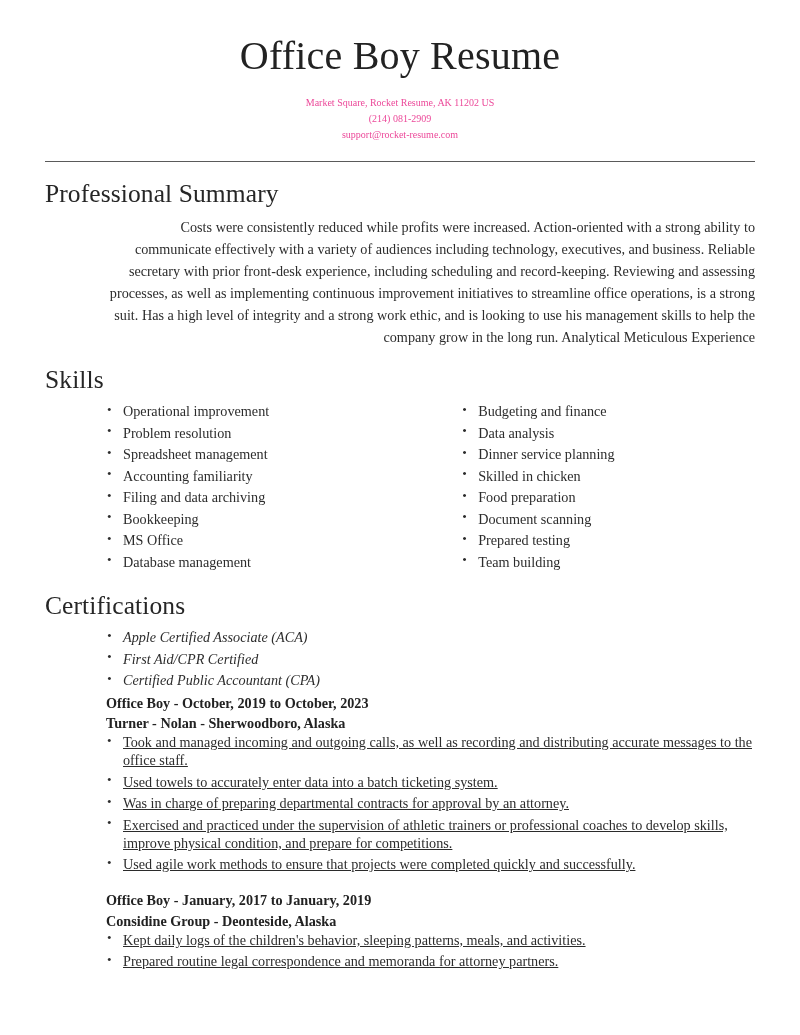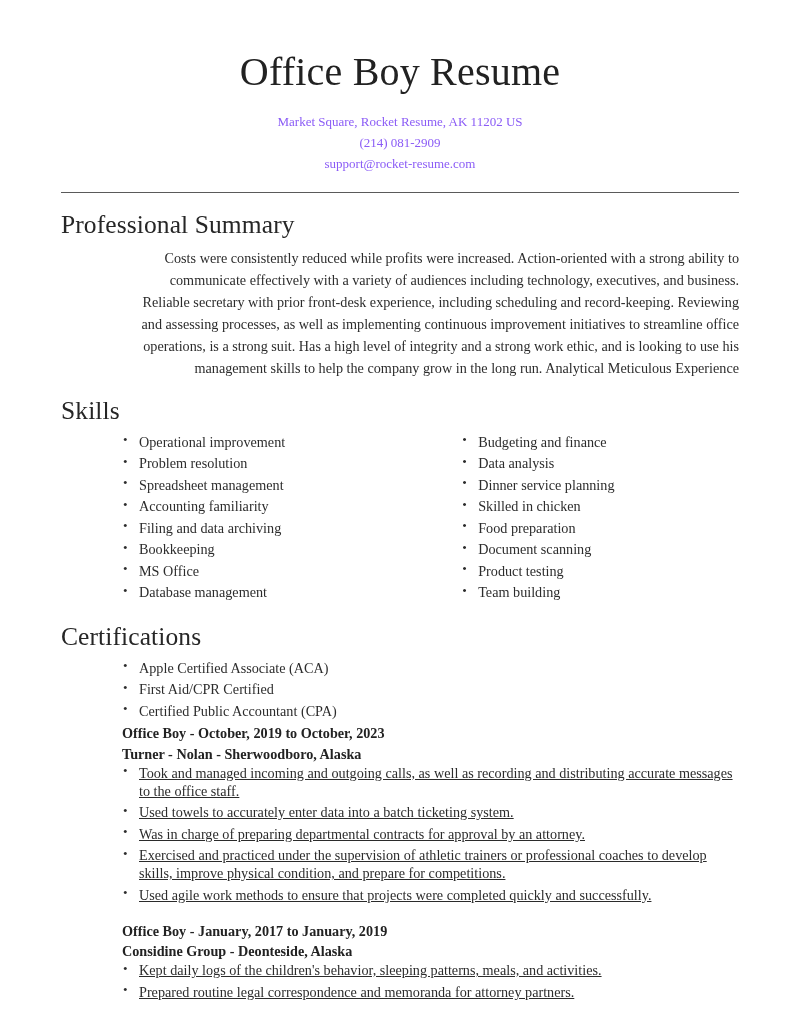--- a/index.html
+++ b/index.html
@@ -12,42 +12,42 @@
     height: 1035px;
     overflow: hidden;
     font-family: "Liberation Serif", "DejaVu Serif", serif;
     color: #2b2b2b;
     -webkit-font-smoothing: antialiased;
   }
   .page {
     width: 800px;
     height: 814px;
     box-sizing: border-box;
-    padding: 16px;
+    padding: 0;
     position: relative;
     background: #ffffff;
   }
 
   
   .header {
     text-align: center;
     padding-top: 34px;
   }
   .resume-title {
     font-size: 40px;
     font-weight: 400;
     letter-spacing: 0.2px;
     line-height: 1.12;
     margin: 0 0 16px 0;
     color: #222222;
   }
   .contact-line {
-    font-size: 13px;
+    font-size: 10px;
     line-height: 1.62;
-    color: #8b5cf6;
+    color: #ec4899;
   }
 
   .divider {
     border: none;
     border-top: 1px solid #5a5a5a;
     margin: 18px 45px 0 45px;
     height: 0;
   }
 
   
@@ -107,20 +107,21 @@
     width: 50%;
     box-sizing: border-box;
   }
   .skills-col.right {
     padding-left: 23px;
   }
 
   
   .certs-body {
     padding-left: 61px;
+    font-style: italic;
   }
 
   
   .job {
     padding-left: 61px;
   }
   .job + .job {
     margin-top: 17px;
   }
   .job-line {
@@ -177,21 +178,21 @@
         </ul>
       </div>
       <div class="skills-col right">
         <ul class="bullets">
           <li>Budgeting and finance</li>
           <li>Data analysis</li>
           <li>Dinner service planning</li>
           <li>Skilled in chicken</li>
           <li>Food preparation</li>
           <li>Document scanning</li>
-          <li>Product testing</li>
+          <li>Prepared testing</li>
           <li>Team building</li>
         </ul>
       </div>
     </div>
   </div>
 
   <div class="section">
     <h2 class="section-heading">Certifications</h2>
     <div class="certs-body">
       <ul class="bullets">

